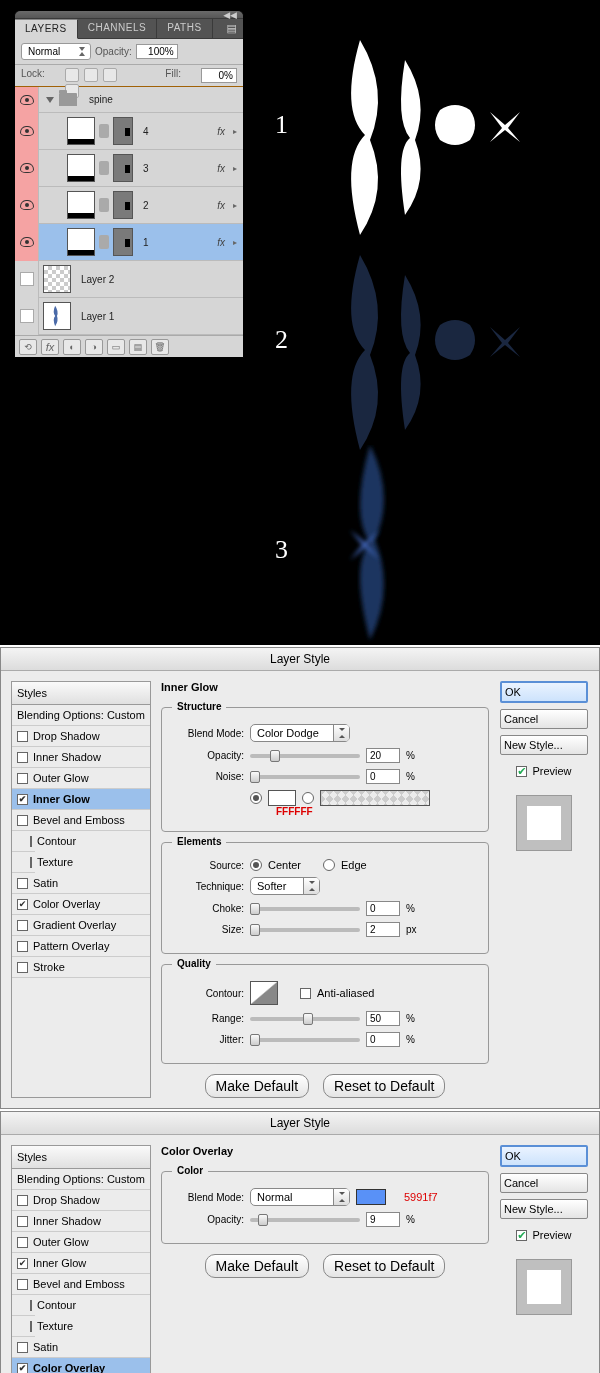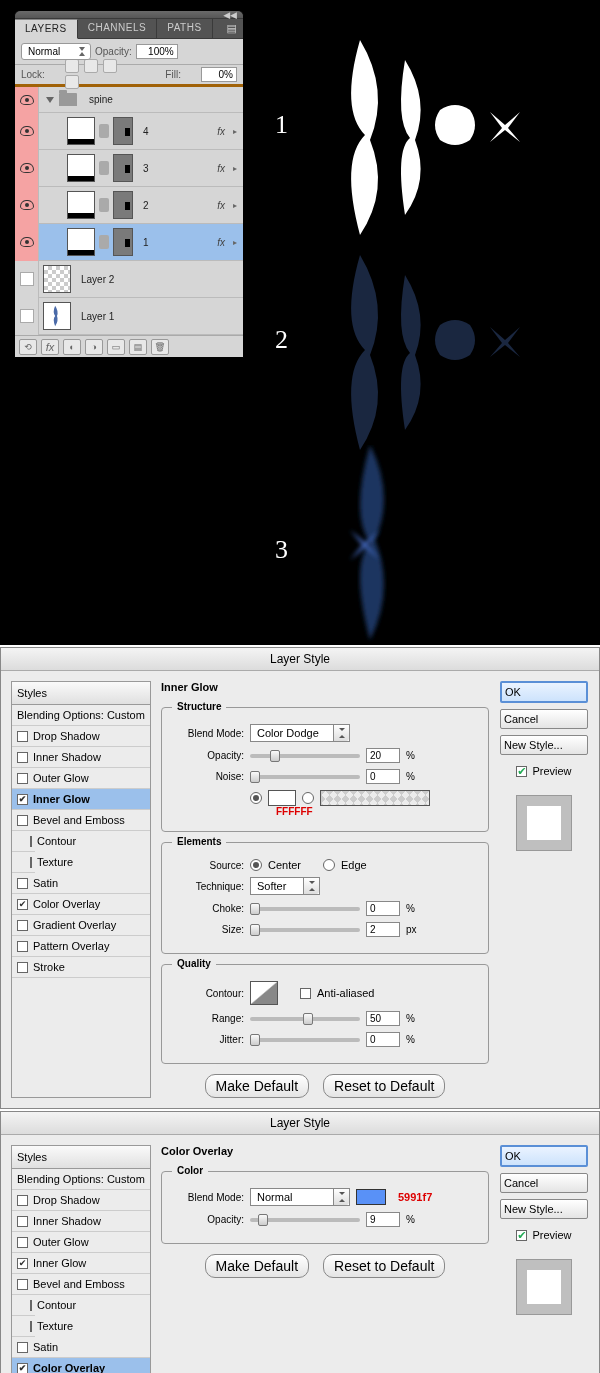--- a/index.html
+++ b/index.html
@@ -12,21 +12,21 @@
 .tab{padding:3px 10px;color:#ccc;font-size:10px;letter-spacing:.5px;border-right:1px solid #3a3a3a}
 .tab.active{background:#d6d6d6;color:#222;border-top:1px solid #888;border-bottom:1px solid #d6d6d6;margin-bottom:-1px}
 .tab-menu{margin-left:auto;padding:3px 6px;color:#ccc}
 .panel-body{background:#d6d6d6}
 .toolbar{display:flex;align-items:center;padding:4px 6px;gap:4px;border-bottom:1px solid #aaa;height:26px}
 .dd{background:#fff;border:1px solid #999;border-radius:3px;padding:2px 18px 2px 6px;font-size:10px;position:relative;min-width:70px}
 .dd::after{content:"";position:absolute;right:5px;top:3px;width:0;height:0;border-left:3px solid transparent;border-right:3px solid transparent;border-top:4px solid #666}
 .dd::before{content:"";position:absolute;right:5px;bottom:3px;width:0;height:0;border-left:3px solid transparent;border-right:3px solid transparent;border-bottom:4px solid #666}
 .lbl{font-size:10px;color:#555}
 .pct{width:42px;background:#fff;border:1px solid #999;padding:1px 3px;font-size:10px;text-align:right}
-.lock-row{display:flex;align-items:center;padding:3px 6px;gap:20px;border-bottom:3px solid #a16207;height:22px}
+.lock-row{display:flex;padding:3px 6px;gap:20px;border-bottom:1px solid #a16207;height:22px}
 .lock-icons span{display:inline-block;width:14px;height:14px;border:1px solid #aaa;margin-right:2px;background:#e8e8e8;border-radius:2px}
 .layer-list{max-height:300px;overflow-y:auto}
 .layer-row{display:flex;align-items:center;border-bottom:1px solid #bbb;height:37px;background:#d6d6d6}
 .layer-row.red .vis{background:#f5a3a3}
 .layer-row.sel{background:#9bc0eb}
 .vis{width:24px;height:37px;display:flex;align-items:center;justify-content:center;border-right:1px solid #bbb;background:#d6d6d6}
 .eye{width:14px;height:10px;border:1px solid #333;border-radius:60% 60% 60% 60%/90% 90% 50% 50%;position:relative}
 .eye::after{content:"";position:absolute;width:4px;height:4px;background:#333;border-radius:50%;left:4px;top:2px}
 .empty-vis{width:14px;height:14px;border:1px solid #aaa;background:#fff}
 .group-row{display:flex;align-items:center;border-bottom:1px solid #bbb;height:26px;background:#d6d6d6}
@@ -59,21 +59,21 @@
 .styles-hdr{background:linear-gradient(#fafafa,#e0e0e0);padding:5px;border-bottom:1px solid #999;font-size:11px}
 .style-item{padding:4px 5px;border-bottom:1px solid #ccc;display:flex;align-items:center;gap:5px;background:#ececec}
 .style-item.sel{background:#9bc0eb;font-weight:bold}
 .style-item.indent{padding-left:18px}
 .style-item .cb{width:11px;height:11px;border:1px solid #666;background:#fff;display:flex;align-items:center;justify-content:center;font-size:9px;color:#333}
 .settings{flex:1}
 .fieldset{border:1px solid #999;border-radius:4px;padding:10px 12px;margin-bottom:10px;position:relative}
 .fs-title{position:absolute;top:-7px;left:10px;background:#ececec;padding:0 5px;font-size:10px;font-weight:bold}
 .setting-row{display:flex;align-items:center;margin:6px 0;gap:6px}
 .setting-row .slabel{width:70px;text-align:right;font-size:10px}
-.select{background:#fff;border:1px solid #888;border-radius:0;padding:2px 6px;font-size:10px;min-width:100px;position:relative}
+.select{background:#fff;border:1px solid #888;border-radius:5px;padding:2px 6px;font-size:10px;min-width:100px;position:relative}
 .sel-btn{position:absolute;right:0;top:0;bottom:0;width:16px;border-left:1px solid #888;background:linear-gradient(#fff,#ddd);border-radius:0 3px 3px 0}
 .sel-btn::after{content:"";position:absolute;right:4px;top:3px;border-left:3px solid transparent;border-right:3px solid transparent;border-top:3px solid #555}
 .sel-btn::before{content:"";position:absolute;right:4px;bottom:3px;border-left:3px solid transparent;border-right:3px solid transparent;border-bottom:3px solid #555}
 .slider{flex:1;height:4px;background:#bbb;border-radius:2px;position:relative;max-width:110px}
 .slider-thumb{position:absolute;top:-4px;width:10px;height:12px;background:linear-gradient(#fafafa,#ccc);border:1px solid #777;border-radius:2px}
 .numbox{width:34px;border:1px solid #888;padding:1px 3px;font-size:10px;background:#fff;text-align:left}
 .unit{font-size:10px}
 .radio{width:12px;height:12px;border:1px solid #666;border-radius:50%;background:#fff;display:inline-flex;align-items:center;justify-content:center}
 .radio.on::after{content:"";width:6px;height:6px;background:#555;border-radius:50%}
 .swatch{width:28px;height:16px;border:1px solid #555;background:#fff}
@@ -83,21 +83,21 @@
 .btn-col{width:90px;display:flex;flex-direction:column;gap:6px;align-items:center}
 .aqua-btn{width:88px;padding:3px;background:linear-gradient(#fff,#e4e4e4);border:1px solid #888;border-radius:2px;font-size:11px}
 .aqua-btn.default{border:2px solid #5a8fd6;background:linear-gradient(#eaf3ff,#cde3fc)}
 .prev-row{display:flex;align-items:center;gap:5px;margin-top:4px;margin-bottom:8px}
 .prev-box{width:56px;height:56px;background:#bfbfbf;border:1px solid #999;display:flex;align-items:center;justify-content:center;margin-top:4px}
 .prev-box-inner{width:34px;height:34px;background:#fff}
 .contour-sw{width:28px;height:24px;border:1px solid #555;background:linear-gradient(to bottom right,#fff 48%,#888 52%)}
 .mini-btn{padding:3px 10px;background:linear-gradient(#fff,#e4e4e4);border:1px solid #888;border-radius:10px;font-size:14px}
 .btn-row{display:flex;gap:14px;justify-content:center;margin-top:6px}
 .co-swatch{width:30px;height:16px;background:#5991f7;border:1px solid #333}
-.co-hex{color:#d00;font-weight:bold;margin-left:6px}
+.co-hex{color:#d00;font-weight:normal;margin-left:12px}
 </style>
 </head>
 <body>
 
 <div class="canvas-top">
 
   <div class="layers-panel">
     <div class="panel-titlebar">
         <span>◀◀</span>
       </div>

